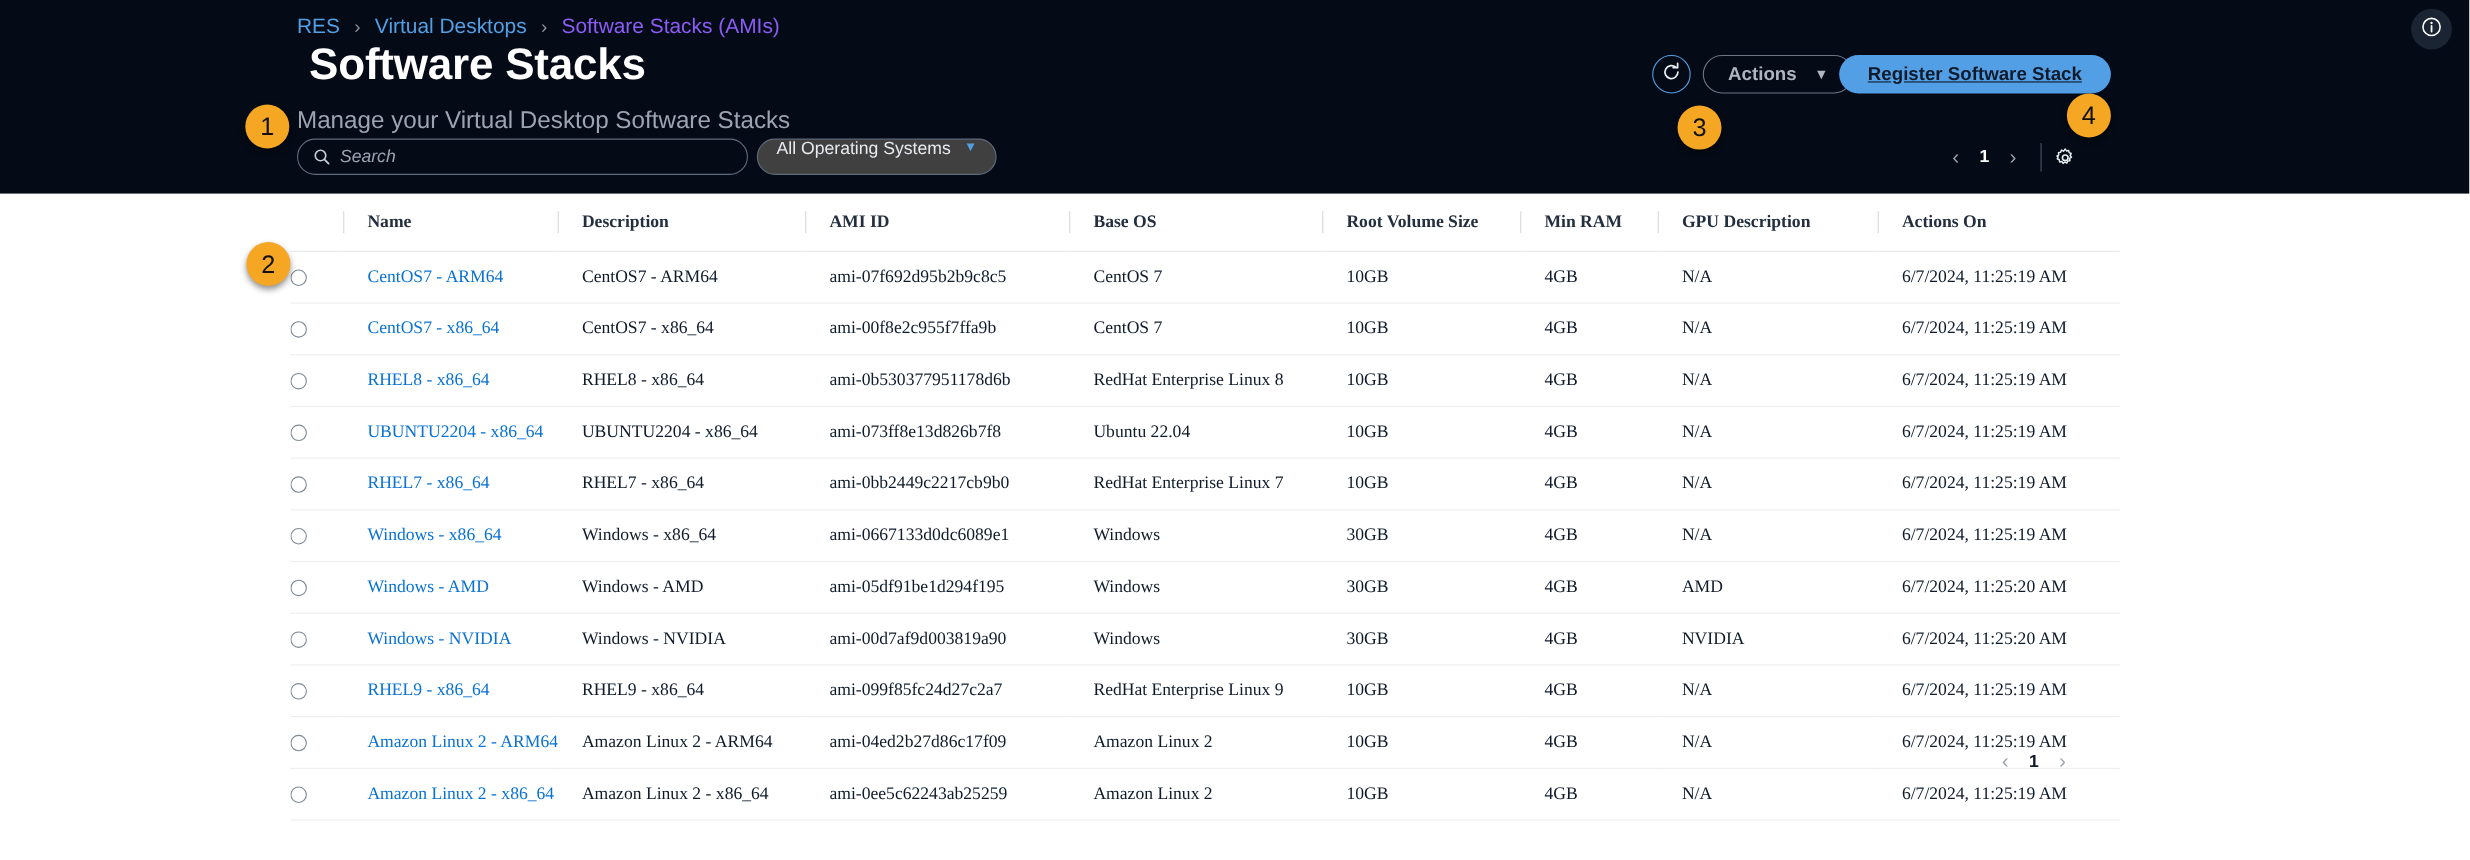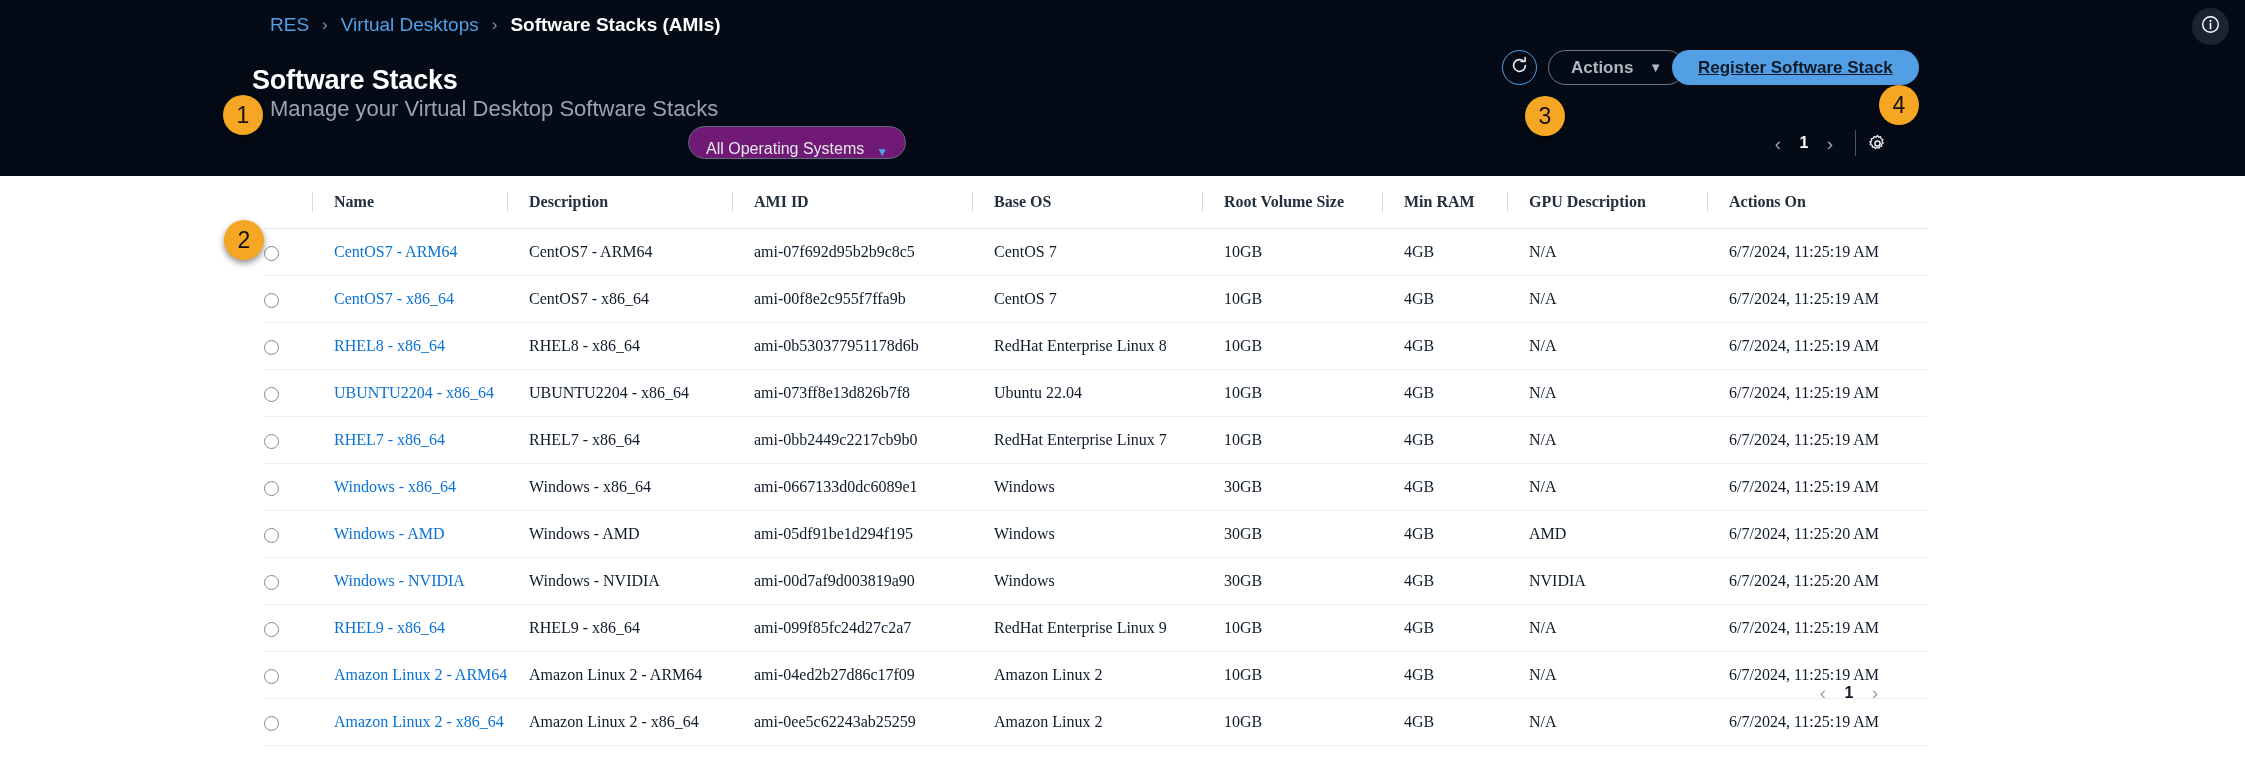--- a/index.html
+++ b/index.html
@@ -15,27 +15,27 @@
   .header-dark {
     position: absolute; left:0; top:0; width:2245px; height:176px;
     background: #040B16;
   }
   .breadcrumb {
     position: absolute; left: 270px; top: 14px;
     display: flex; align-items: center; gap: 0px;
     font-size: 19px;
   }
   .crumb-link { color:#539FE5; cursor:pointer; }
-  .crumb-current { color:#ffffff; font-weight:700; }
+  .crumb-current { color:#8b5cf6; font-weight:400; }
   .crumb-sep {
     color:#8A93A0; margin: 0 13px; font-size: 17px; font-weight: 400;
   }
   .page-title {
-    position:absolute; left:252px; top:37px;
-    font-size:27px; font-weight:700; color:#ffffff; letter-spacing:-0.2px;margin-top:28px;
+    position:absolute; left:281px; top:37px;
+    font-size:40px; font-weight:700; color:#ffffff; letter-spacing:-0.2px;
   }
   .page-subtitle {
     position:absolute; left:270px; top:96px;
     font-size:22px; color:#9BA4B0;
   }
 
   
   .search-box {
     position:absolute; left:270px; top:126px;
     width:410px; height:33px;
@@ -48,22 +48,22 @@
     flex:1; background:transparent; border:none; outline:none;
     color:#ffffff; font-size:16px; font-family:"Liberation Sans", sans-serif;
     font-style: italic;
   }
   .search-input::placeholder { color:#9BA4B0; font-style: italic; }
 
   .os-filter {
     position:absolute; left:688px; top:126px;
     height:33px; padding: 0 17px;
     border:1px solid #5F6B7A; border-radius:17px;
-    display:flex; align-items:flex-end; gap:12px;
-    color:#E7EAEE; font-size:16px; cursor:pointer; background:#701a75;
+    display:flex; align-items:flex-start; gap:12px;
+    color:#E7EAEE; font-size:16px; cursor:pointer; background:#404040;
   }
   .caret { font-size: 12px; color:#539FE5; line-height:1; }
 
   
   .refresh-btn {
     position:absolute; left:1502px; top:50px;
     width:35px; height:35px; border-radius:50%;
     border:1px solid #539FE5;
     display:flex; align-items:center; justify-content:center; cursor:pointer;
   }
@@ -180,20 +180,29 @@
       <span class="crumb-link">RES</span>
       <span class="crumb-sep">›</span>
       <span class="crumb-link">Virtual Desktops</span>
       <span class="crumb-sep">›</span>
       <span class="crumb-current">Software Stacks (AMIs)</span>
     </div>
 
     <div class="page-title">Software Stacks</div>
     <div class="page-subtitle">Manage your Virtual Desktop Software Stacks</div>
 
+    <div class="search-box">
+      <span class="search-icon">
+        <svg width="15" height="15" viewBox="0 0 16 16" fill="none">
+          <circle cx="6.8" cy="6.8" r="5.1" stroke="#C6CCD4" stroke-width="1.6"></circle>
+          <line x1="10.6" y1="10.6" x2="14.6" y2="14.6" stroke="#C6CCD4" stroke-width="1.8" stroke-linecap="round"></line>
+        </svg>
+      </span>
+      <input class="search-input" type="text" placeholder="Search" style="">
+    </div>
 
     <div class="os-filter">
       <span>All Operating Systems</span>
       <span class="caret">▼</span>
     </div>
 
     <div class="refresh-btn">
       <span>
         <svg width="19" height="19" viewBox="0 0 20 20" fill="none">
           <path d="M16.2 10a6.2 6.2 0 1 1-1.9-4.5" stroke="#E8ECF1" stroke-width="1.7" stroke-linecap="round"></path>

